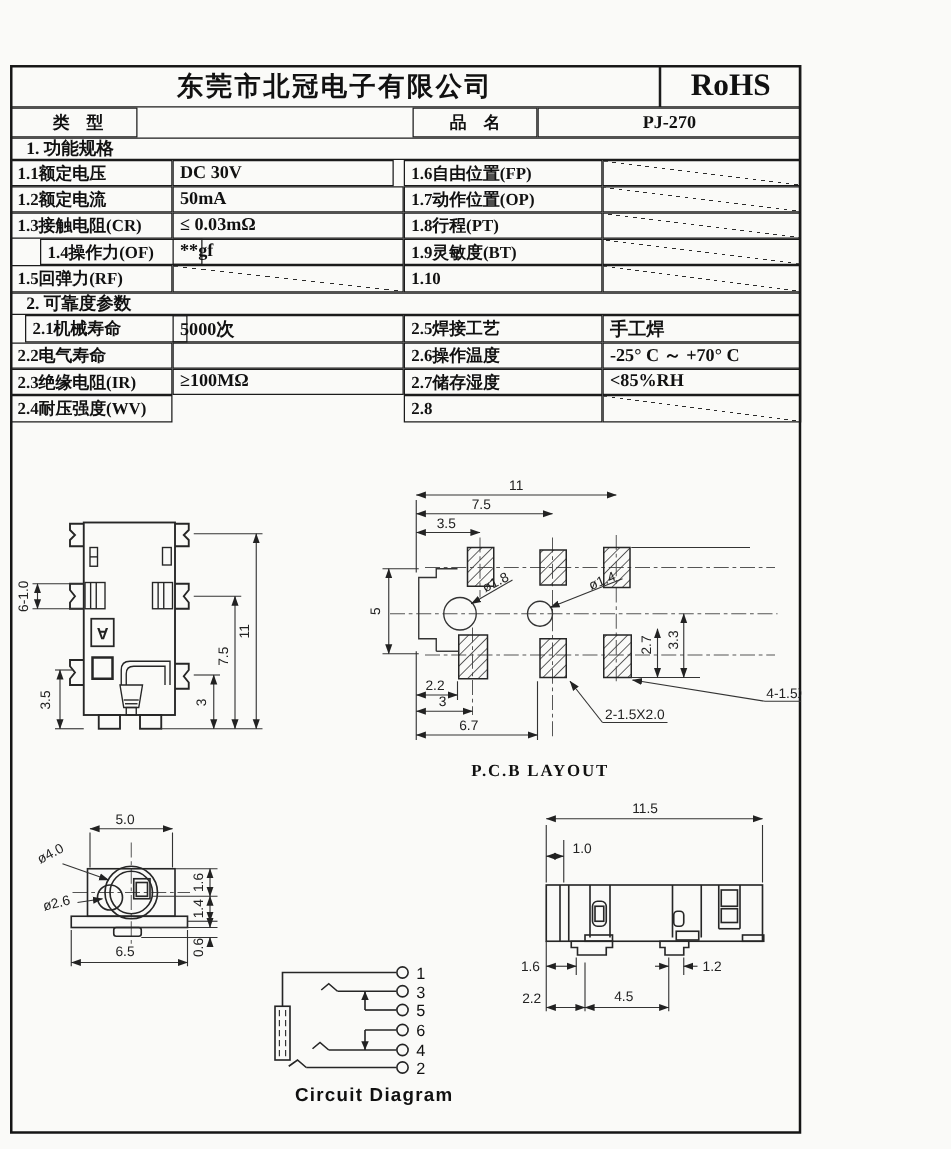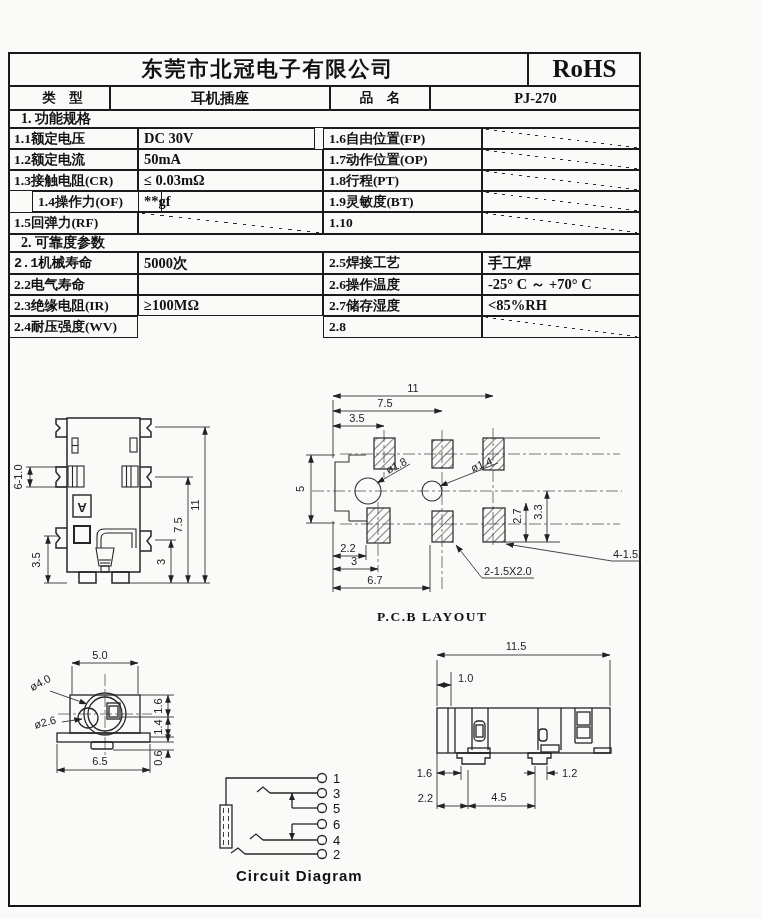--- a/index.html
+++ b/index.html
@@ -28,21 +28,20 @@
 </head>
 <body>
 
 <div class="page">
   <div class="frame"></div>
 
   <div class="cell company center" style="left:8px;top:52px;width:520px;height:34px;">东莞市北冠电子有限公司</div>
   <div class="cell rohs center" style="left:528px;top:52px;width:113px;height:34px;">RoHS</div>
 
   <div class="cell lab center" style="left:8px;top:86px;width:102px;height:24px;padding-left:12px;">类　型</div>
-  <div class="cell val center" style="left:110px;top:86px;width:220px;height:24px;">耳机插座</div>
   <div class="cell lab center" style="left:330px;top:86px;width:100px;height:24px;">品　名</div>
   <div class="cell val center" style="left:430px;top:86px;width:211px;height:24px;">PJ-270</div>
 
   <div class="cell sec" style="left:8px;top:110px;width:633px;height:18px;">1.  功能规格</div>
 
   <div class="cell lab" style="left:8px;top:128px;width:130px;height:21px;">1.1额定电压</div>
   <div class="cell val" style="left:138px;top:128px;width:177px;height:21px;">DC 30V</div>
   <div class="cell lab" style="left:323px;top:128px;width:159px;height:21px;">1.6自由位置(FP)</div>
   <div class="cell val diag" style="left:482px;top:128px;width:159px;height:21px;"></div>
 
@@ -61,21 +60,21 @@
   <div class="cell lab" style="left:323px;top:191px;width:159px;height:21px;">1.9灵敏度(BT)</div>
   <div class="cell val diag" style="left:482px;top:191px;width:159px;height:21px;"></div>
 
   <div class="cell lab" style="left:8px;top:212px;width:130px;height:22px;">1.5回弹力(RF)</div>
   <div class="cell val diag" style="left:138px;top:212px;width:185px;height:22px;"></div>
   <div class="cell lab" style="left:323px;top:212px;width:159px;height:22px;">1.10</div>
   <div class="cell val diag" style="left:482px;top:212px;width:159px;height:22px;"></div>
 
   <div class="cell sec" style="left:8px;top:234px;width:633px;height:18px;">2.  可靠度参数</div>
 
-  <div class="cell lab" style="left:8px;top:252px;width:130px;height:22px;font-family:Liberation Mono, monospace;">2.1机械寿命</div>
+  <div class="cell lab" style="left:20px;top:252px;width:130px;height:22px;">2.1机械寿命</div>
   <div class="cell val" style="left:138px;top:252px;width:185px;height:22px;">5000次</div>
   <div class="cell lab" style="left:323px;top:252px;width:159px;height:22px;">2.5焊接工艺</div>
   <div class="cell val" style="left:482px;top:252px;width:159px;height:22px;">手工焊</div>
 
   <div class="cell lab" style="left:8px;top:274px;width:130px;height:21px;">2.2电气寿命</div>
   <div class="cell val" style="left:138px;top:274px;width:185px;height:21px;"></div>
   <div class="cell lab" style="left:323px;top:274px;width:159px;height:21px;">2.6操作温度</div>
   <div class="cell val" style="left:482px;top:274px;width:159px;height:21px;">-25° C ～ +70° C</div>
 
   <div class="cell lab" style="left:8px;top:295px;width:130px;height:21px;">2.3绝缘电阻(IR)</div>

